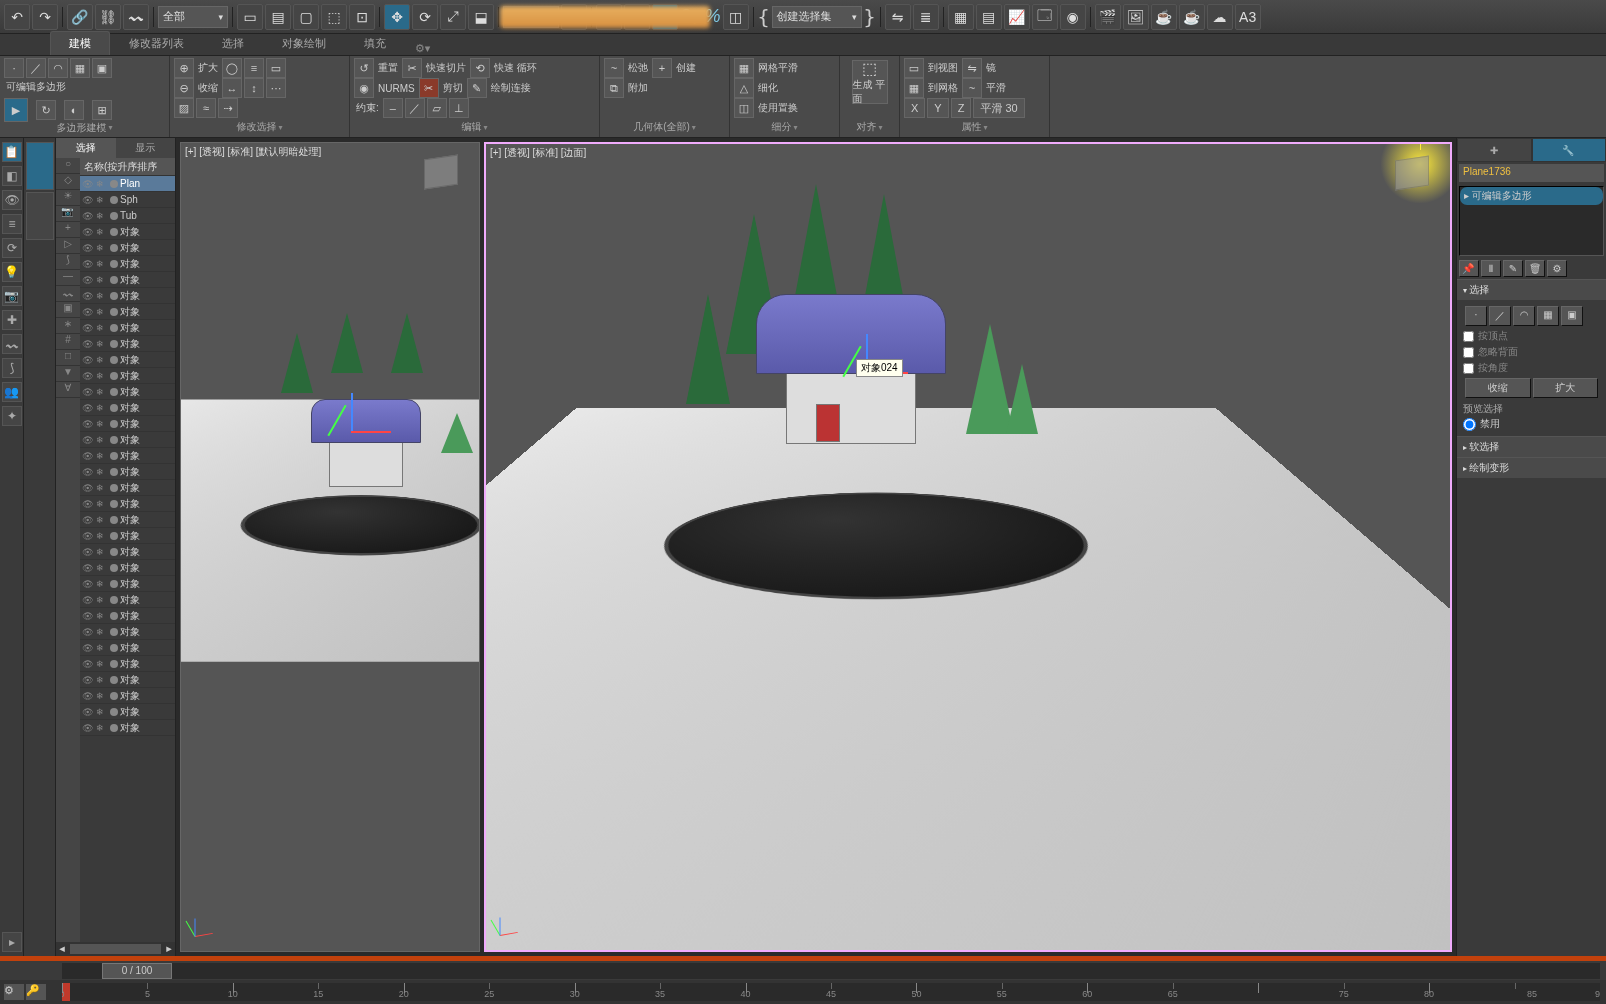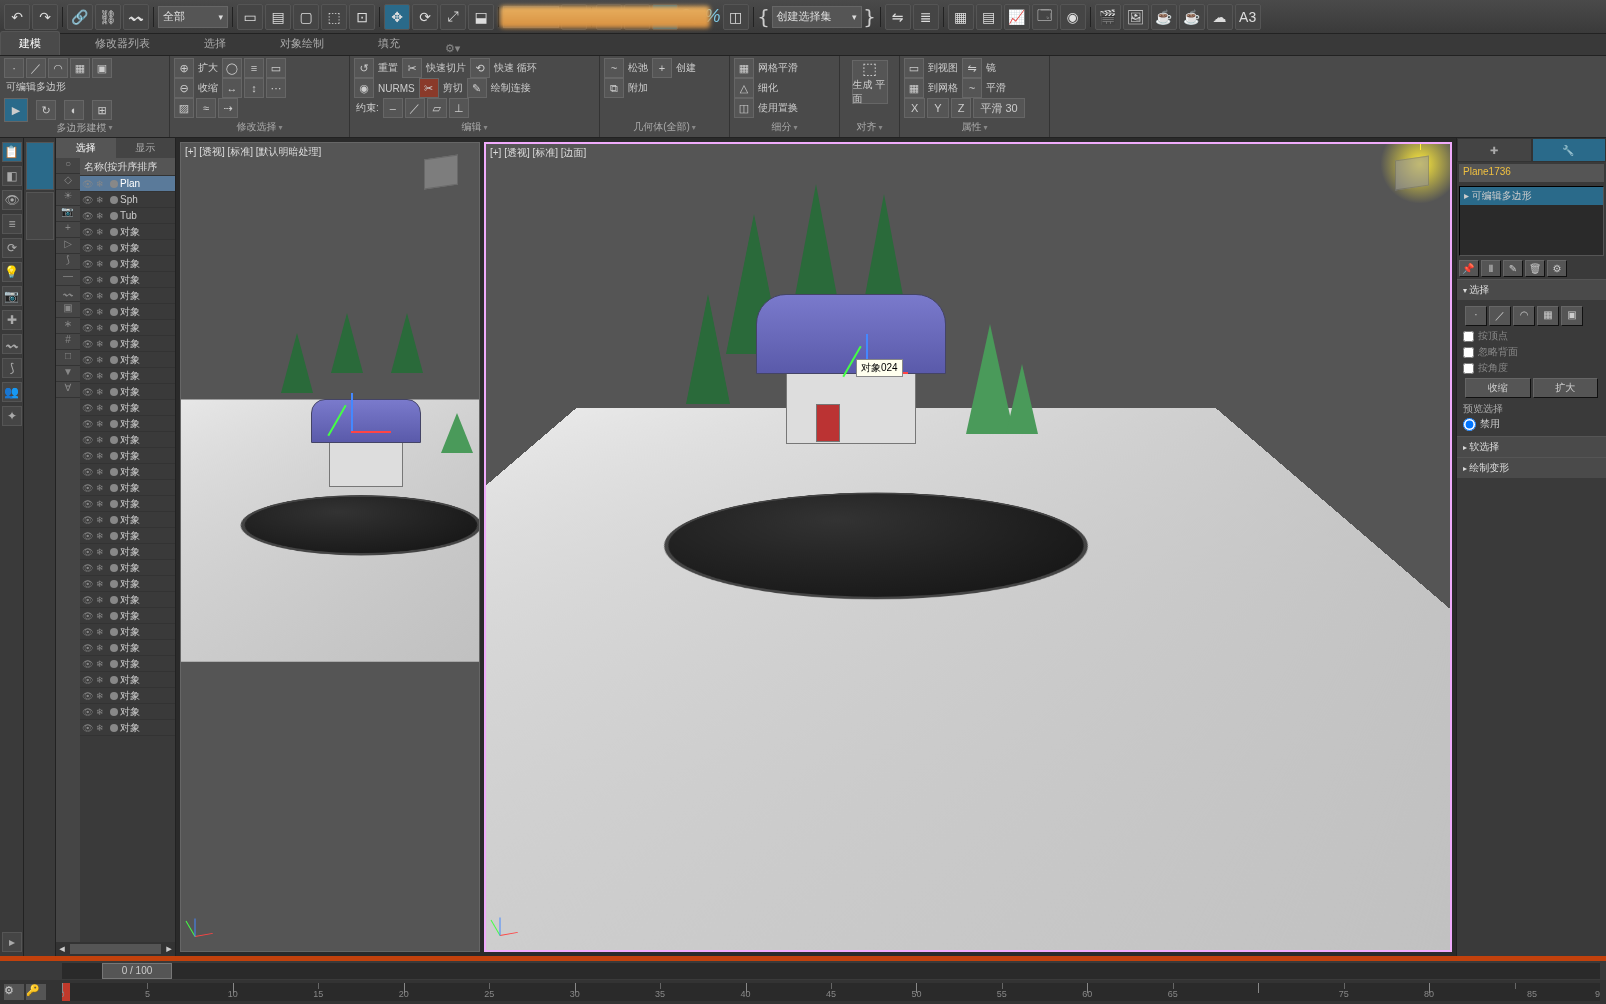--- a/index.html
+++ b/index.html
@@ -10,21 +10,21 @@
 .qat .btn, .qat .sep { height:26px; display:flex; align-items:center; justify-content:center; }
 .qat .btn { min-width:26px; background:#454545; border:1px solid #555; border-radius:2px; cursor:pointer; font-size:14px; color:#ddd; }
 .qat .combo { width:70px; height:22px; background:#555; border:1px solid #666; color:#ddd; font-size:11px; padding:0 4px; display:flex; align-items:center; }
 .qat .combo::after { content:"▾"; margin-left:auto; font-size:9px; }
 .qat .sep { width:1px; background:#222; margin:0 2px; height:20px; }
 .qat .xgroup { display:flex; align-items:center; gap:2px; }
 .qat .bignum { font-size:18px; color:#7ec8e3; font-style:italic; }
 .qat .bracket { font-size:20px; color:#ccc; font-family:monospace; }
 
 
-.ribbon-tabs { height:22px; background:#393939; display:flex; align-items:flex-end; gap:16px; border-bottom:1px solid #222; }
+.ribbon-tabs { height:22px; background:#393939; display:flex; align-items:flex-end; padding-left:50px; gap:0; border-bottom:1px solid #222; }
 .ribbon-tabs .tab { padding:4px 18px; font-size:11px; color:#aaa; cursor:pointer; border:1px solid transparent; border-bottom:none; }
 .ribbon-tabs .tab.active { background:#4a4a4a; color:#fff; border-color:#555; border-radius:3px 3px 0 0; }
 .ribbon-tabs .spin { margin-left:10px; color:#888; }
 
 
 .ribbon { height:82px; background:#4a4a4a; display:flex; align-items:stretch; border-bottom:1px solid #222; }
 .ribbon .panel { border-right:1px solid #333; display:flex; flex-direction:column; padding:2px 4px; }
 .ribbon .panel .row { display:flex; gap:2px; align-items:center; height:20px; }
 .ribbon .panel .title { height:16px; font-size:10px; color:#aaa; text-align:center; margin-top:auto; display:flex; justify-content:center; align-items:center; gap:2px; }
 .ribbon .panel .title::after { content:"▾"; font-size:8px; color:#888; }
@@ -102,21 +102,21 @@
 .cmdpanel { width:150px; background:#3a3a3a; border-left:1px solid #222; display:flex; flex-direction:column; font-size:10px; }
 .cmdpanel .cptabs { height:24px; display:flex; background:#444; }
 .cmdpanel .cptabs .cpt { flex:1; border:1px solid #333; display:flex;align-items:center;justify-content:center; cursor:pointer; color:#aaa; }
 .cmdpanel .cptabs .cpt.active { background:#2a6a8a; color:#fff; }
 .cmdpanel .objname { height:18px; background:#555; margin:2px; padding:2px 4px; color:#f0c040; }
 .cmdpanel .rollhead { background:#4a4a4a; padding:3px 6px; color:#ddd; border-top:1px solid #555; cursor:pointer; }
 .cmdpanel .rollhead::before { content:"▸ "; font-size:8px; }
 .cmdpanel .rollhead.open::before { content:"▾ "; }
 .cmdpanel .rollbody { background:#3a3a3a; padding:4px 6px; }
 .cmdpanel .stack { height:70px; background:#2a2a2a; border:1px inset #555; margin:2px; overflow:auto; }
-.cmdpanel .stack .sitem { padding:2px 4px; color:#ccc; cursor:pointer; }
+.cmdpanel .stack .sitem { padding:2px 4px; color:#ccc; cursor:pointer;border-radius:7px; }
 .cmdpanel .stack .sitem.sel { background:#2a6a8a; }
 .cmdpanel .btnrow { display:flex; gap:2px; margin:2px; }
 .cmdpanel .btnrow .b { flex:1; background:#555; border:1px outset #666; text-align:center; padding:2px; cursor:pointer; }
 .cmdpanel .chk { display:flex; align-items:center; gap:4px; padding:1px 0; color:#888;}
 .cmdpanel .chk input { width:11px; height:11px; }
 .cmdpanel .radio { display:flex; align-items:center; gap:4px; padding:1px 0;}
 
 
 .timeline { position:absolute; left:0; right:0; bottom:24px; height:24px; background:#3a3a3a; display:flex; align-items:center; border-top:5px solid #c2410c; }
 .timeline .tslider { flex:1; height:16px; background:#2a2a2a; position:relative; margin:0 6px; }

